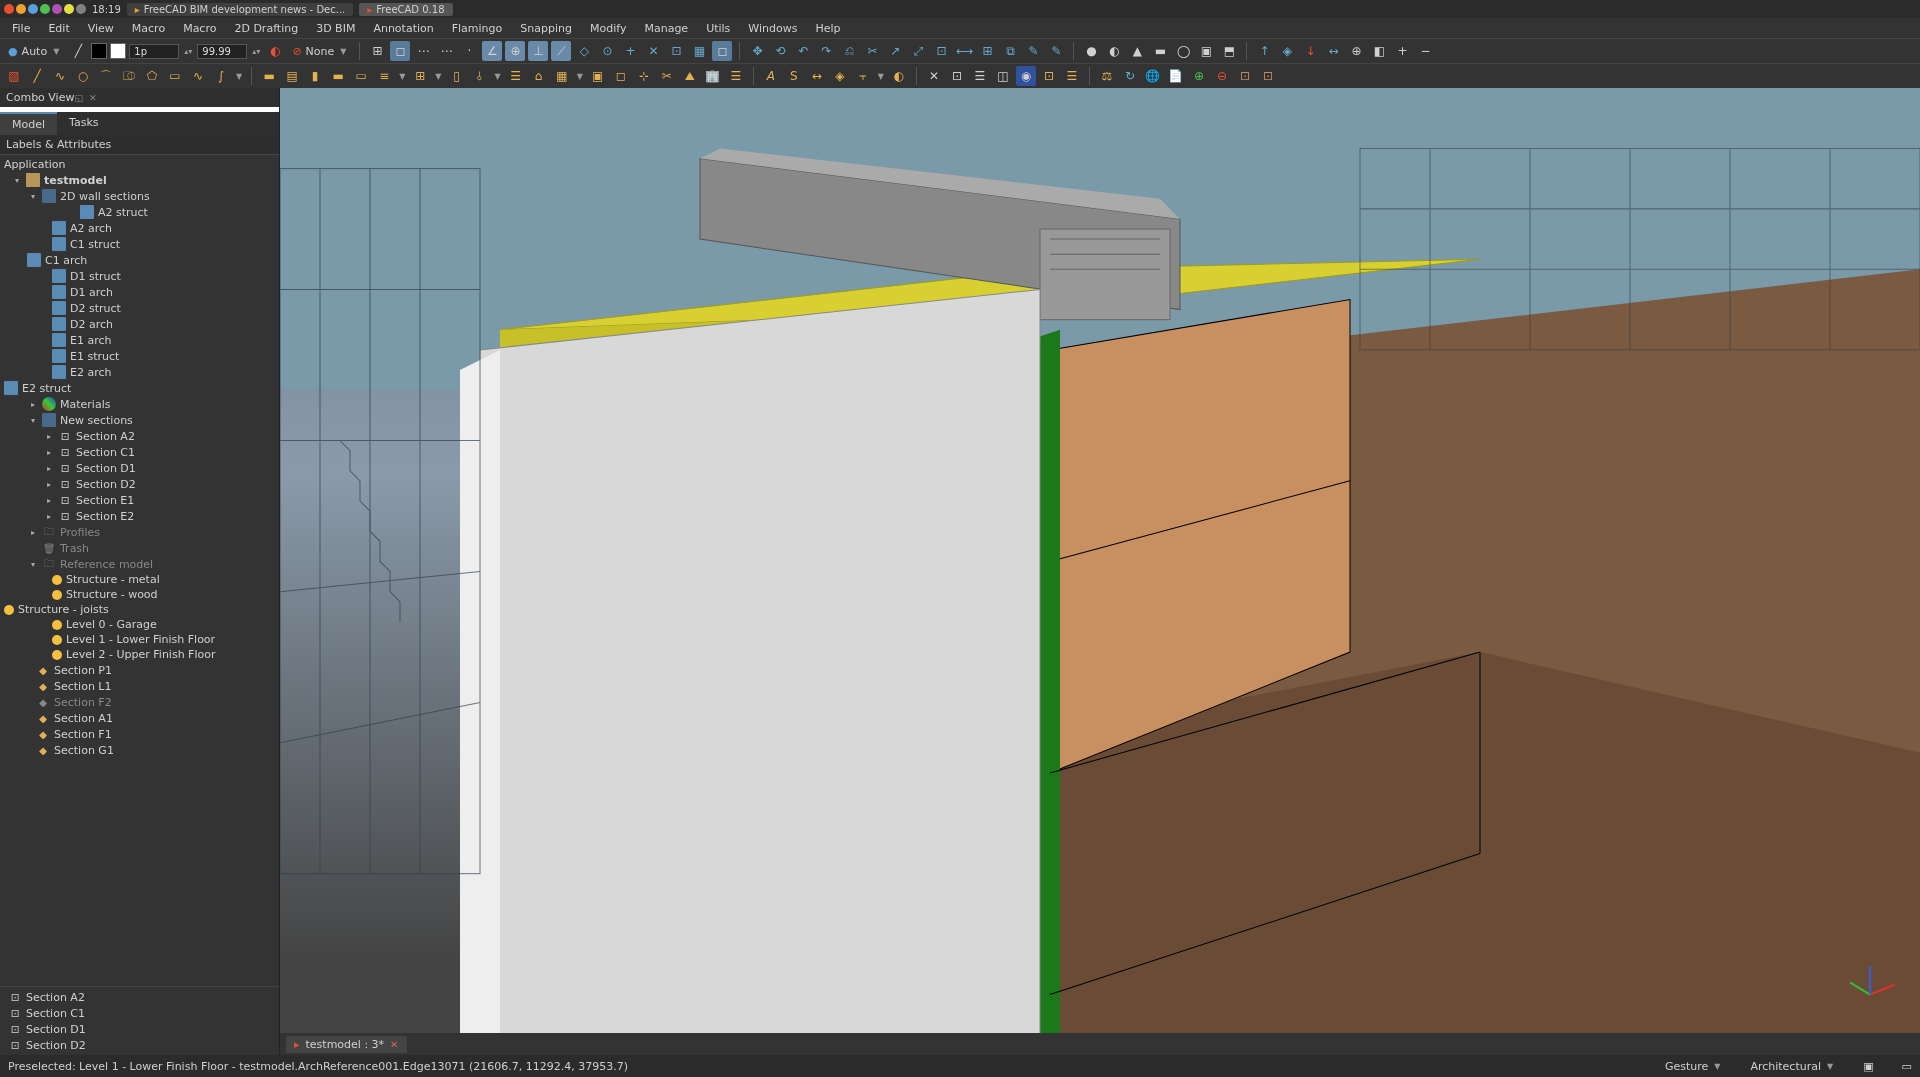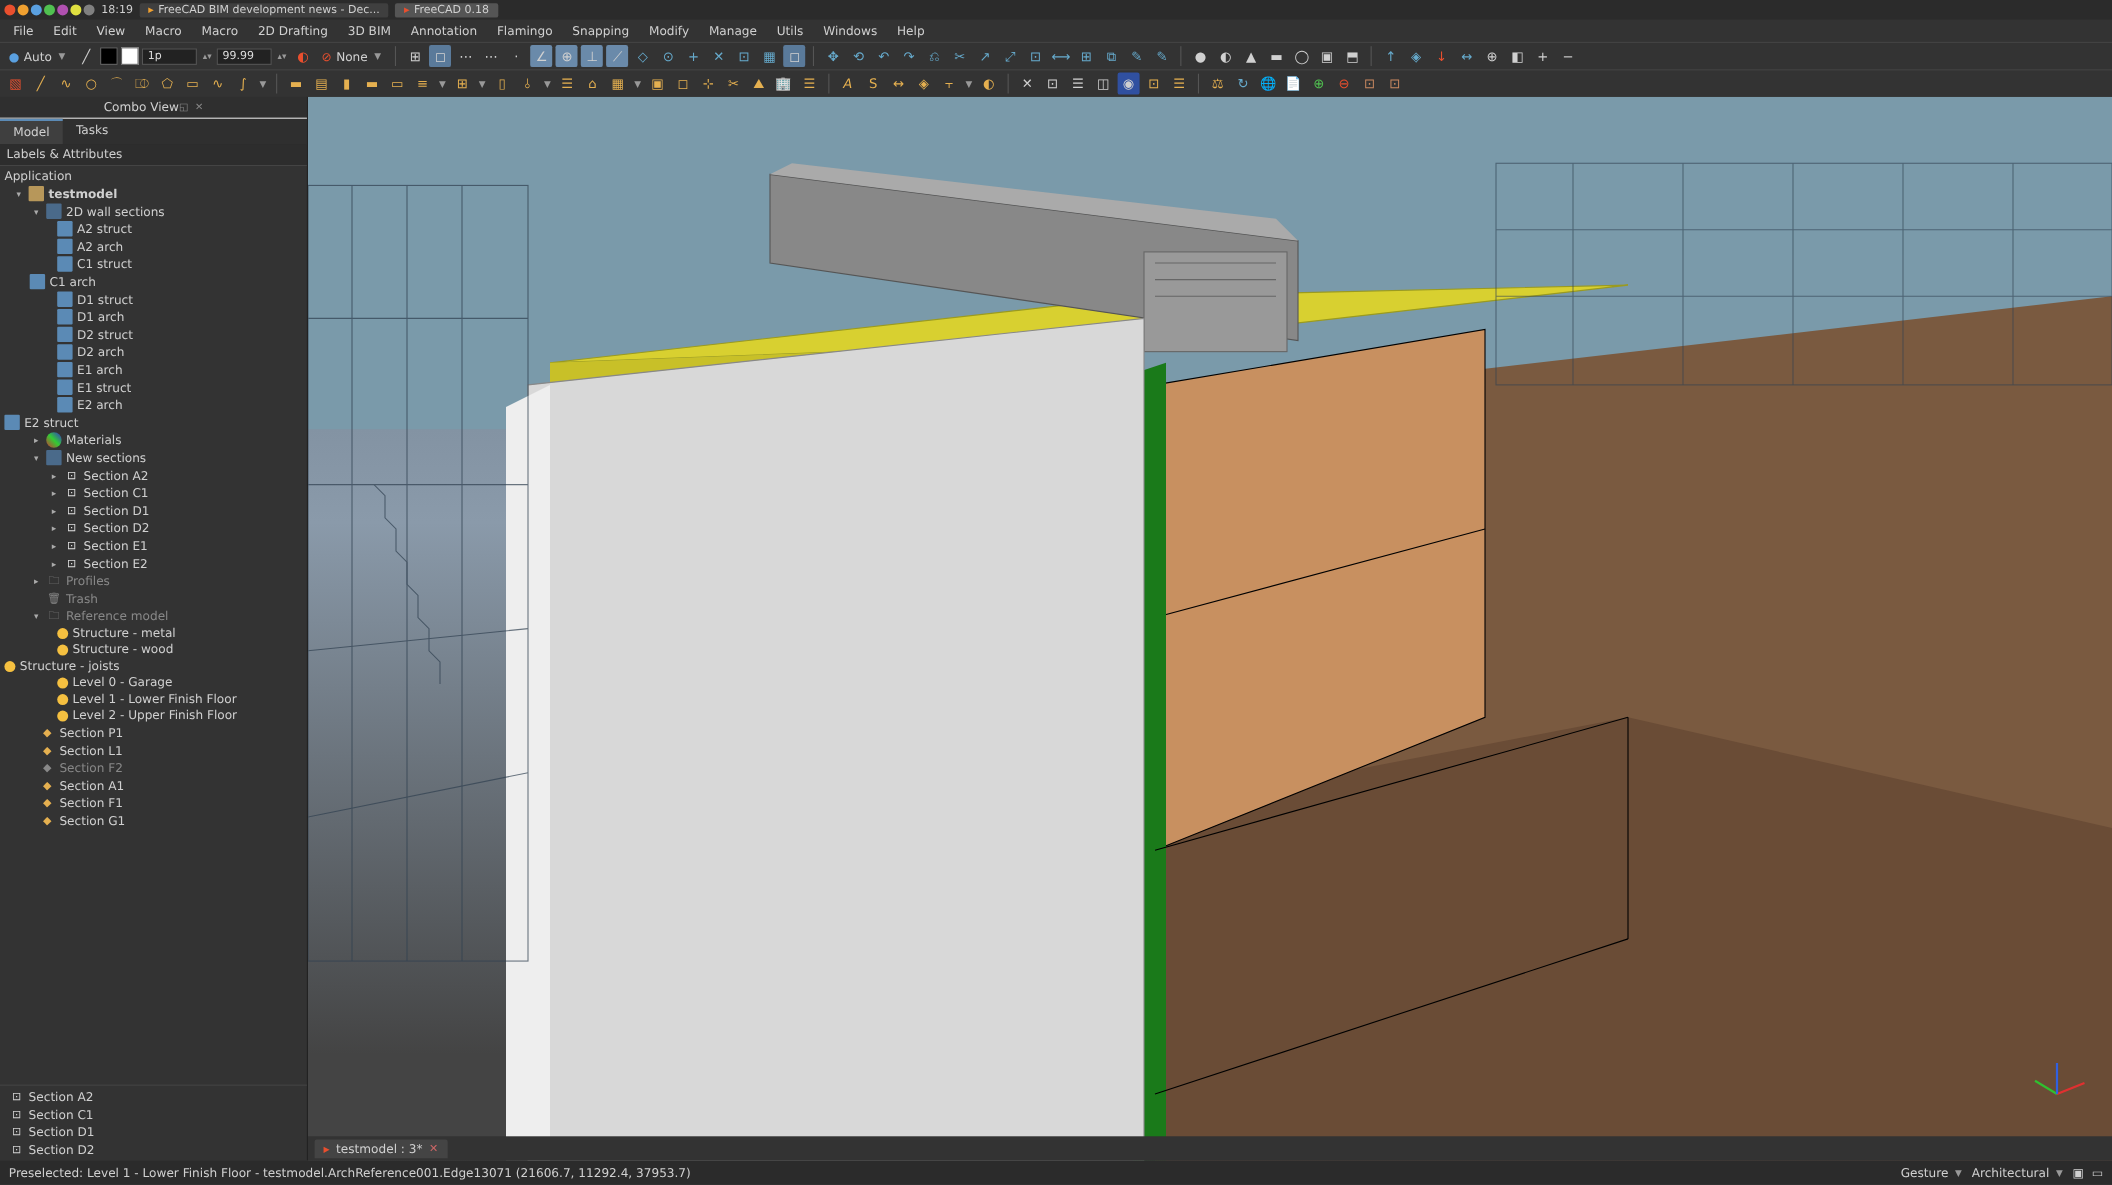--- a/index.html
+++ b/index.html
@@ -24,21 +24,21 @@
 .tlabel { padding: 0 4px; display: flex; align-items: center; gap: 4px; }
 .tinput { background: #222; color: #ddd; border: 1px solid #555; padding: 1px 4px; width: 50px; font-size: 10px; }
 .swatch { width: 16px; height: 16px; border: 1px solid #666; }
 .drop { font-size: 8px; color: #999; padding: 0 2px; }
 
 
 .main { flex: 1; display: flex; overflow: hidden; }
 
 
 .combo { width: 280px; background: #333; border-right: 1px solid #222; display: flex; flex-direction: column; }
-.panel-title { padding: 3px 6px; background: #2f2f2f; border-bottom: 1px solid #ffffff; display: flex; justify-content: center; align-items: center;}
+.panel-title { padding: 3px 6px; background: #2f2f2f; border-bottom: 5px solid #ffffff; display: flex; justify-content: flex-start; align-items: center;}
 .panel-title .winbtns { display:flex; gap:6px; font-size:9px; color:#888;}
 .tabs { display: flex; background: #2f2f2f; }
 .tabs div { padding: 4px 12px; cursor: default; }
 .tabs div.active { background: #3f3f3f; border-top: 2px solid #5b8ab5; }
 .subhdr { padding: 3px 6px; background: #2d2d2d; border-bottom: 1px solid #444; }
 .tree { flex: 1; overflow-y: auto; padding: 2px 0; }
 .node { display: flex; align-items: center; padding: 1px 4px; gap: 4px; white-space: nowrap; cursor: default; }
 .node.dim { color: #888; }
 .exp { width: 10px; text-align: center; font-size: 8px; color: #aaa; }
 .exp.none { visibility: hidden; }
@@ -56,21 +56,21 @@
 
 
 .viewport { flex: 1; position: relative; background: linear-gradient(#6a7a8a, #8a9aaa 40%, #444 90%); overflow:hidden;}
 .viewport svg { position:absolute; inset:0; width:100%; height:100%; }
 .doc-tabbar { position:absolute; left:0; right:0; bottom:0; height:22px; background:#333; display:flex; align-items:center; padding:0 6px; gap:6px;}
 .doc-tab { background:#444; padding:2px 8px; border-radius:2px 2px 0 0; display:flex; align-items:center; gap:6px;}
 .doc-tab .close { color:#c66; font-size:10px;}
 
 
 .statusbar { height: 22px; background: #2b2b2b; display: flex; align-items: center; padding: 0 8px; justify-content: space-between; font-size: 11px; }
-.statusbar .right { display:flex; gap:7px; align-items:center;}
+.statusbar .right { display:flex; gap:28px; align-items:center;}
 .status-combo { display:flex; align-items:center; gap:4px; }
 
 ::-webkit-scrollbar { width: 10px; background:#2b2b2b;}
 ::-webkit-scrollbar-thumb { background:#555;}
 </style>
 </head>
 <body>
 
 <div class="taskbar">
   <div class="tray">
@@ -267,21 +267,21 @@
           <span class="exp">▾</span>
           <span class="icn icn-doc"></span>
           <b>testmodel</b>
         </div>
 
       <div class="node" style="padding-left:28px">
           <span class="exp">▾</span>
           <span class="icn icn-grp"></span>
           <span>2D wall sections</span>
         </div>
-      <div class="node" style="padding-left:52px">
+      <div class="node" style="padding-left:80px">
           <span class="icn icn-item"></span>
           <span>A2 struct</span>
         </div>
       <div class="node" style="padding-left:52px">
           <span class="icn icn-item"></span>
           <span>A2 arch</span>
         </div>
       <div class="node" style="padding-left:52px">
           <span class="icn icn-item"></span>
           <span>C1 struct</span>

